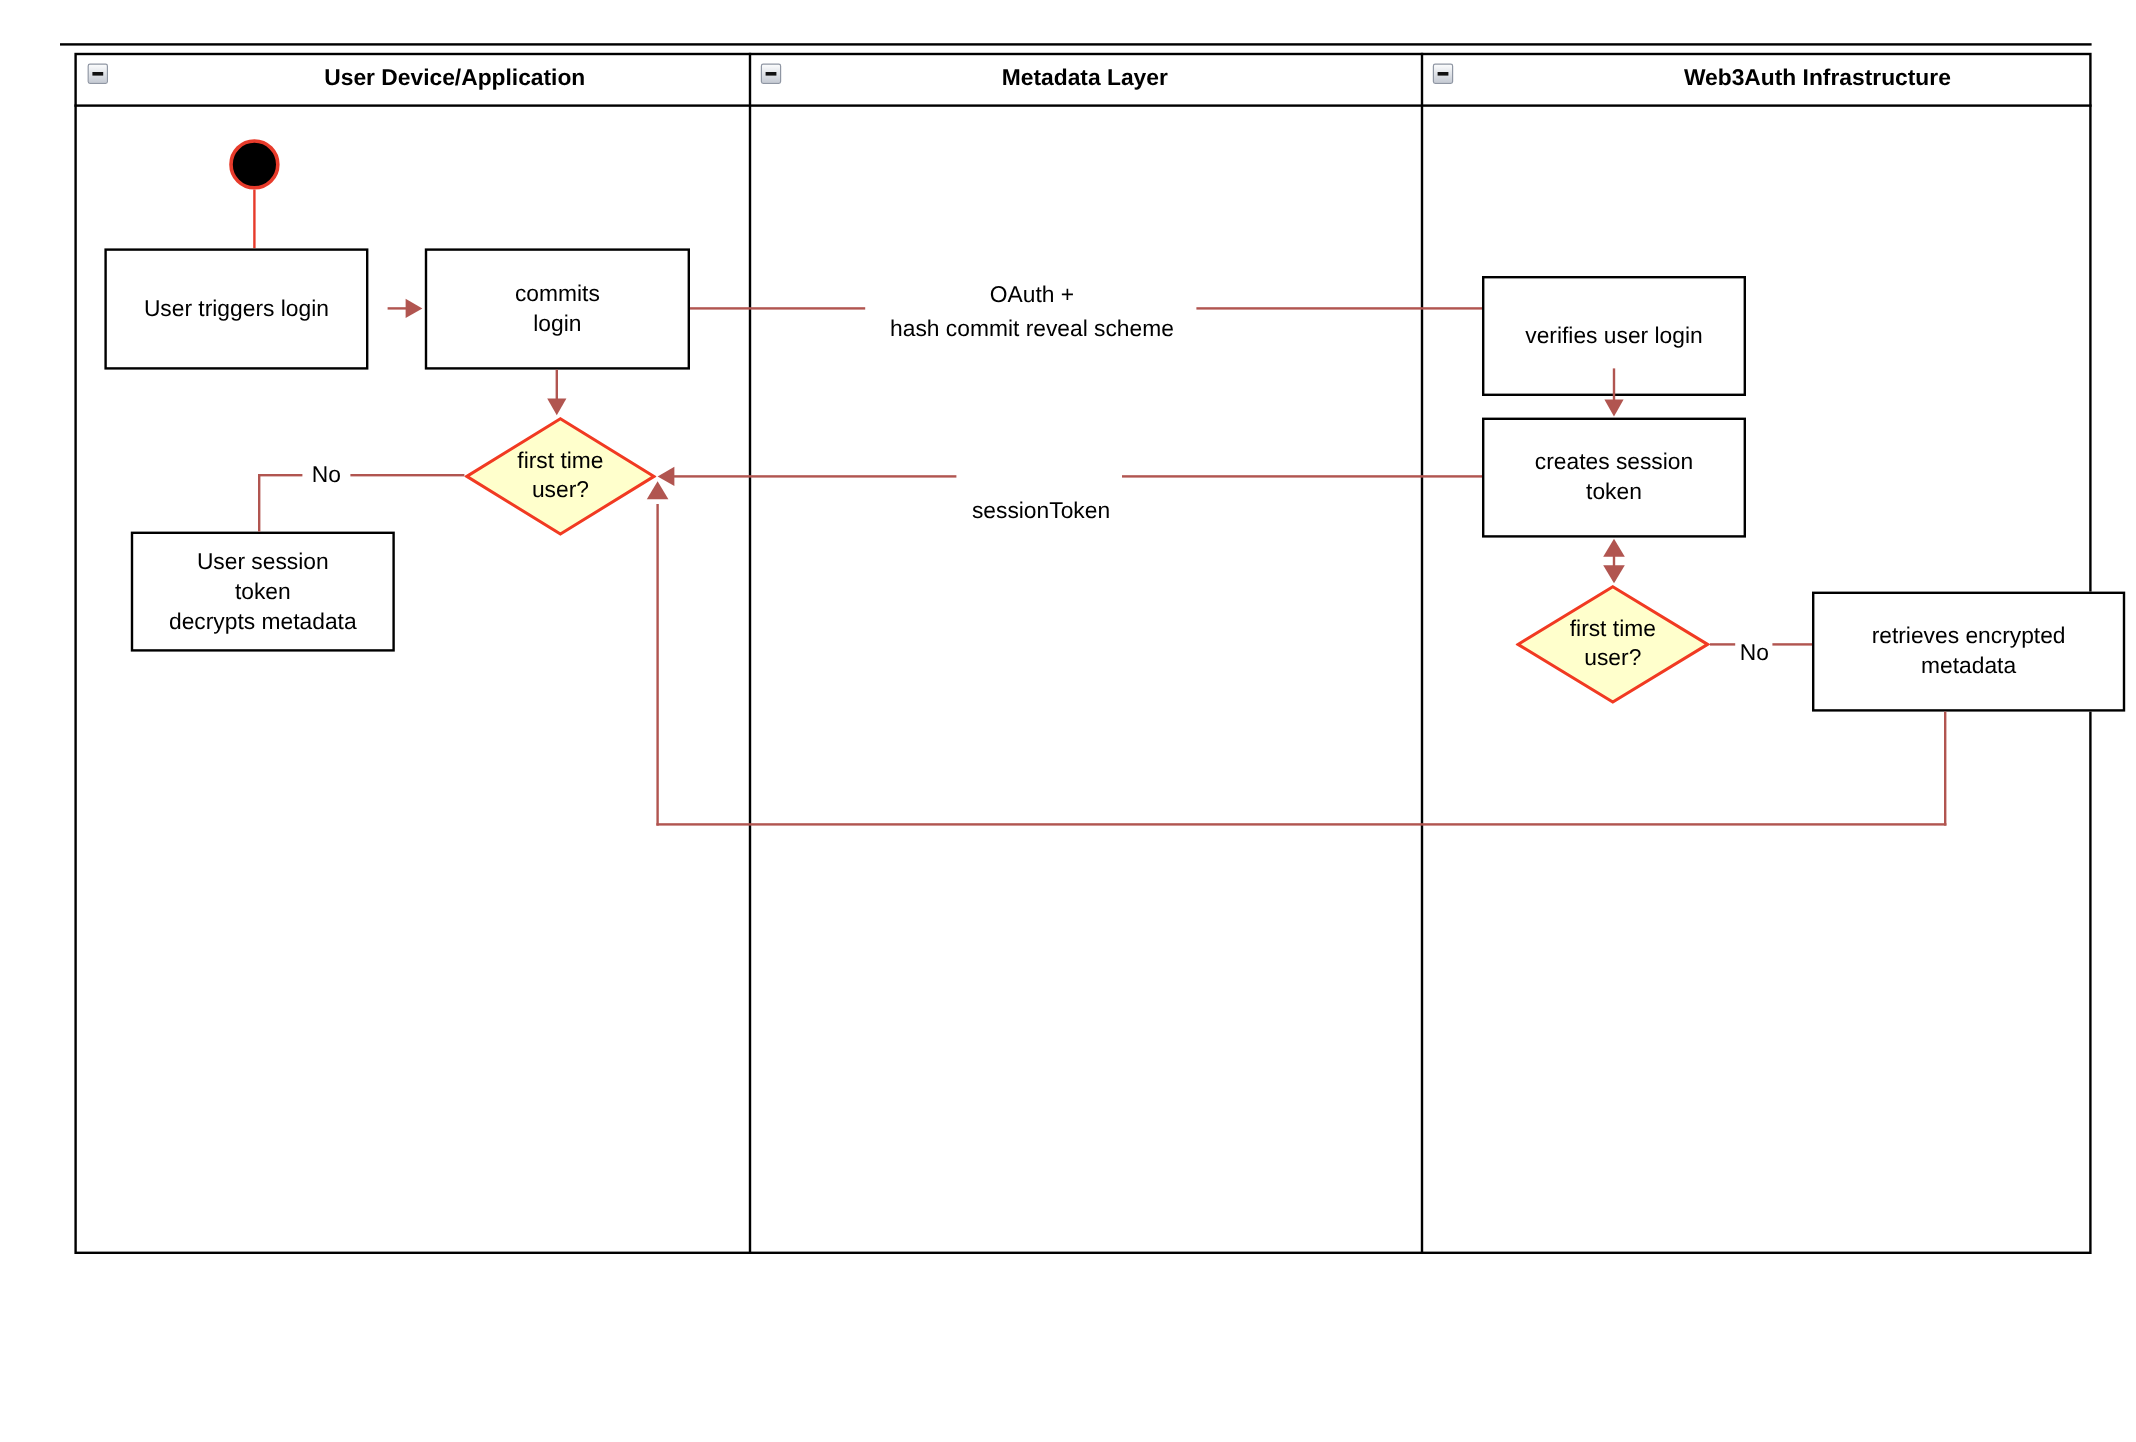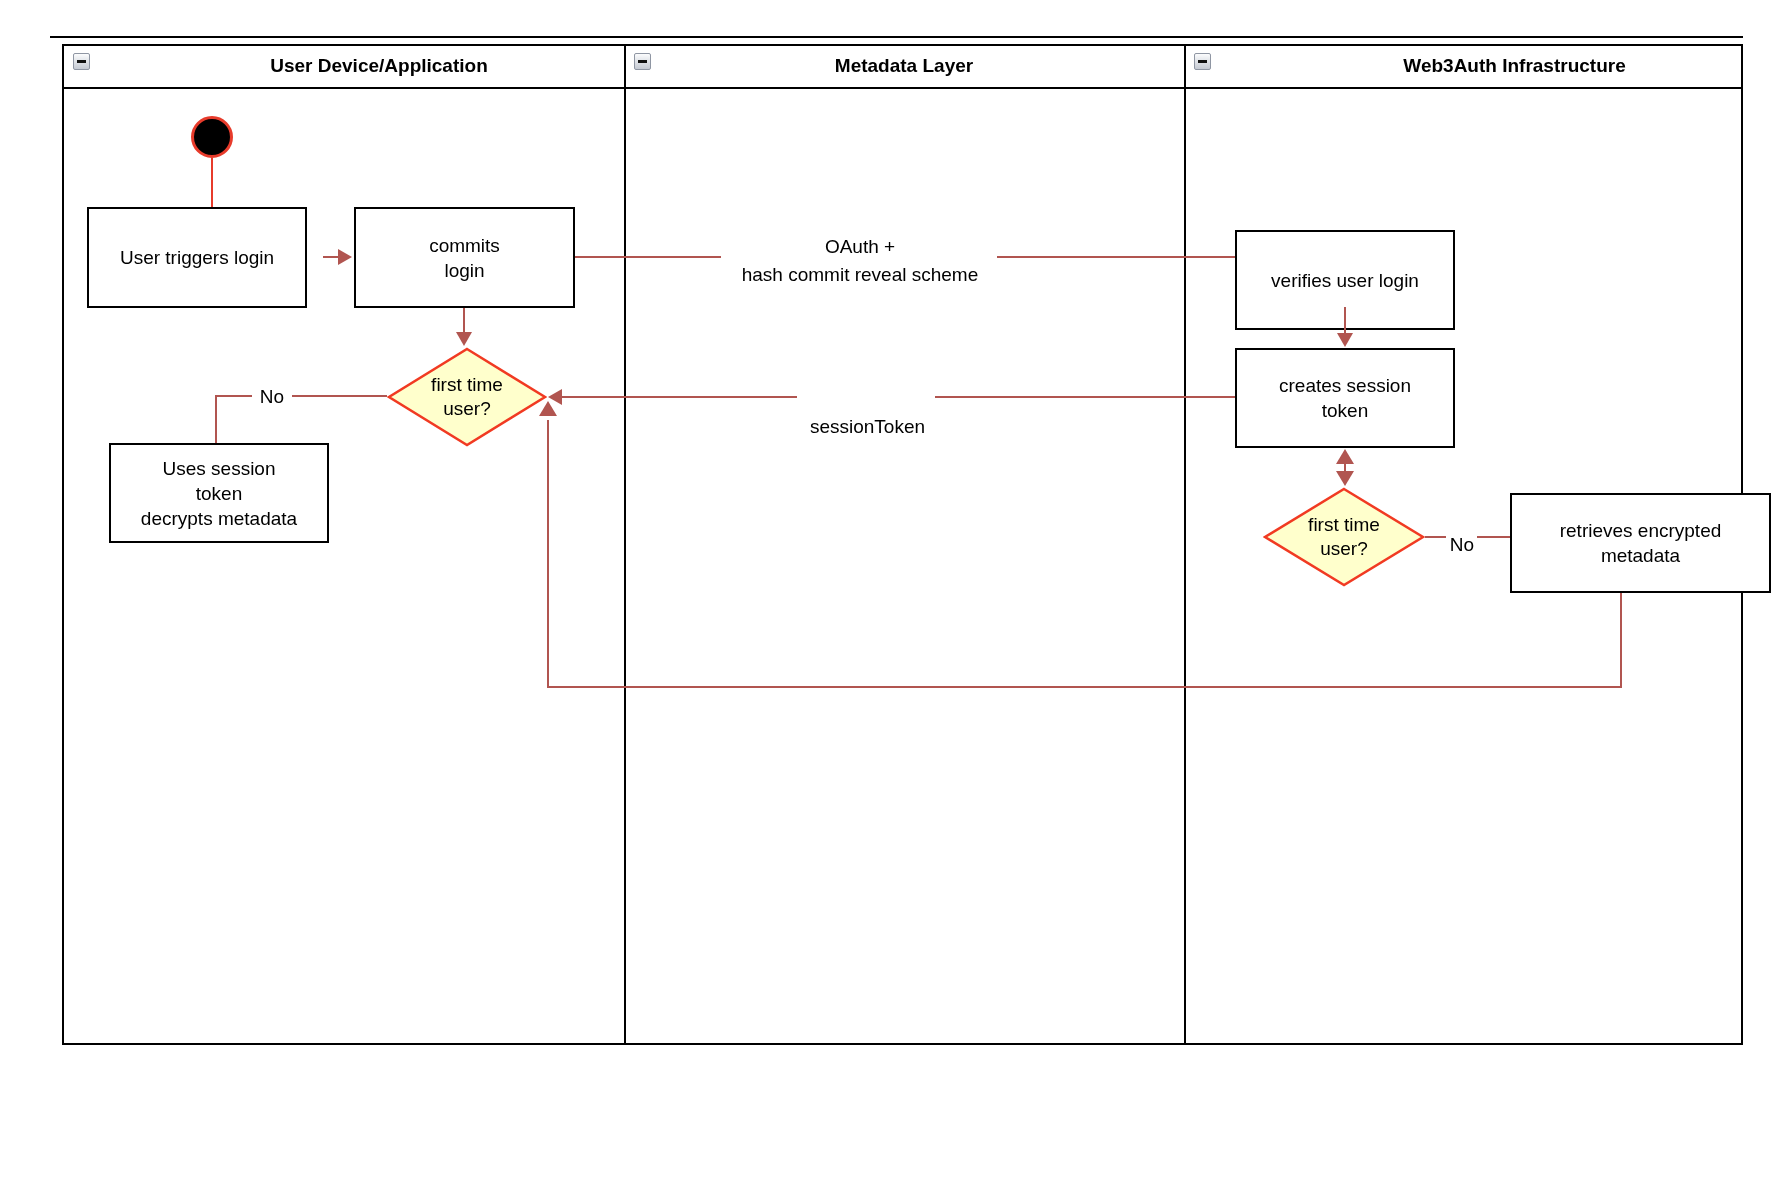--- a/index.html
+++ b/index.html
@@ -67,21 +67,21 @@
   <div class="v-line red-line" style="left:211px;top:158px;height:49px;"></div>
 
   <div class="node" style="left:87px;top:207px;width:220px;height:101px;">
     <span class="node-label">User triggers login</span>
   </div>
   <div class="node" style="left:354px;top:207px;width:221px;height:101px;">
     <span class="node-label">commits
 login</span>
   </div>
   <div class="node" style="left:109px;top:443px;width:220px;height:100px;">
-    <span class="node-label">Uses session
+    <span class="node-label">User session
 token
 decrypts metadata</span>
   </div>
 
   <div class="decision" style="left:387px;top:347px;width:160px;height:100px;">
     <svg width="160" height="100" viewBox="0 0 160 100">
       <polygon points="80,2 158,50 80,98 2,50" fill="#FFFFCC" stroke="#F13A22" stroke-width="2.5"></polygon>
     </svg>
     <div class="decision-label" style="left:0;top:0;width:160px;height:100px;">first time
 user?</div>

